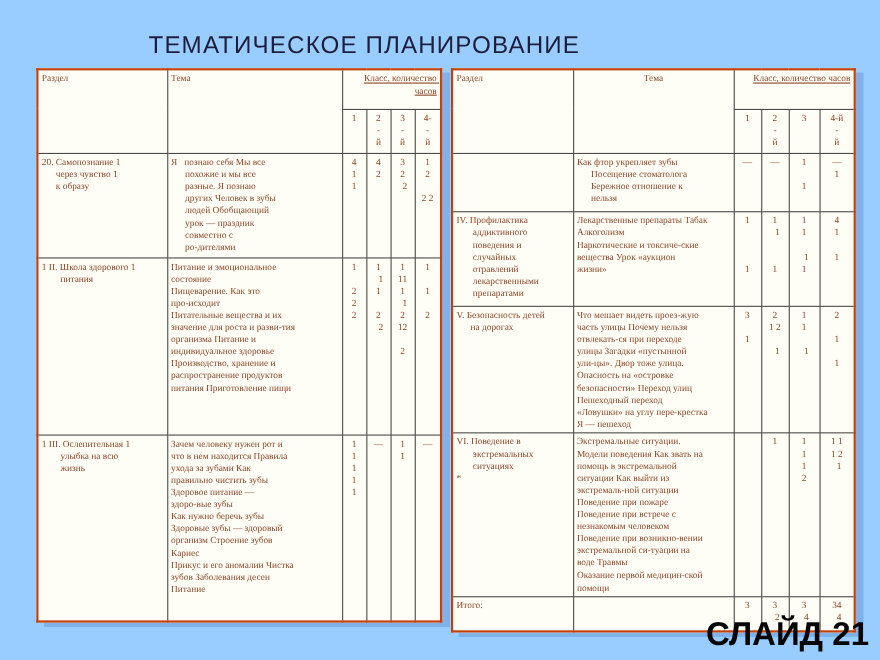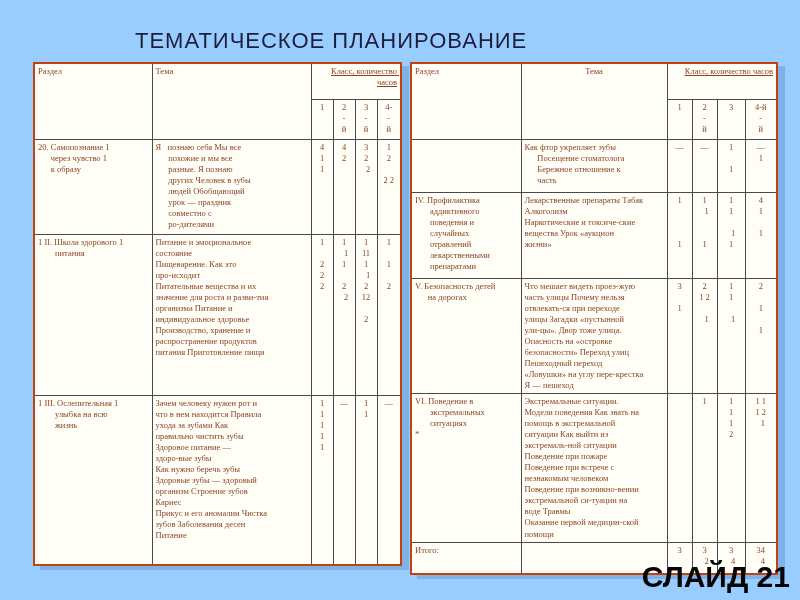--- a/index.html
+++ b/index.html
@@ -190,21 +190,21 @@
     <td class="sub">3</td>
     <td class="sub">4-й
 -
 й</td>
   </tr>
   <tr style="height:53px">
     <td></td>
     <td>Как фтор укрепляет зубы
       Посещение стоматолога
       Бережное отношение к
-      часть</td>
+      нельзя</td>
     <td class="num">—</td>
     <td class="num">—</td>
     <td class="num">1
 
 1</td>
     <td class="num">—
 1</td>
   </tr>
   <tr style="height:86px">
     <td>IV. Профилактика

